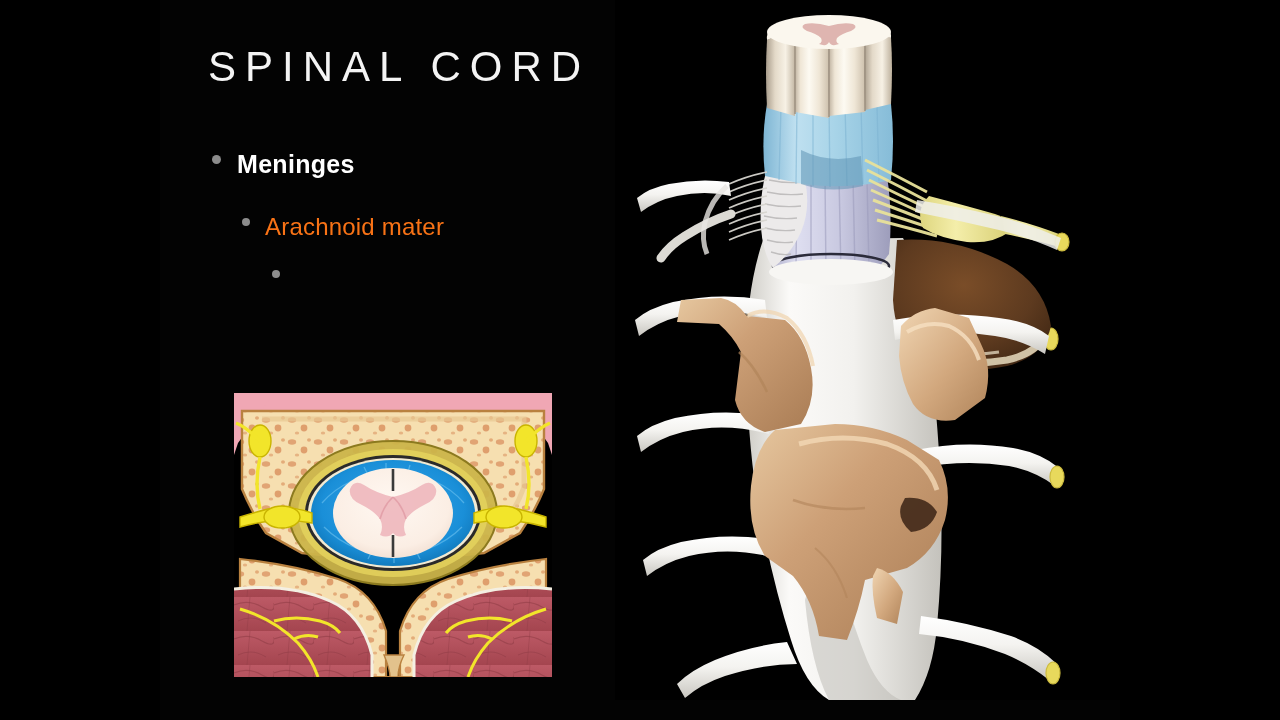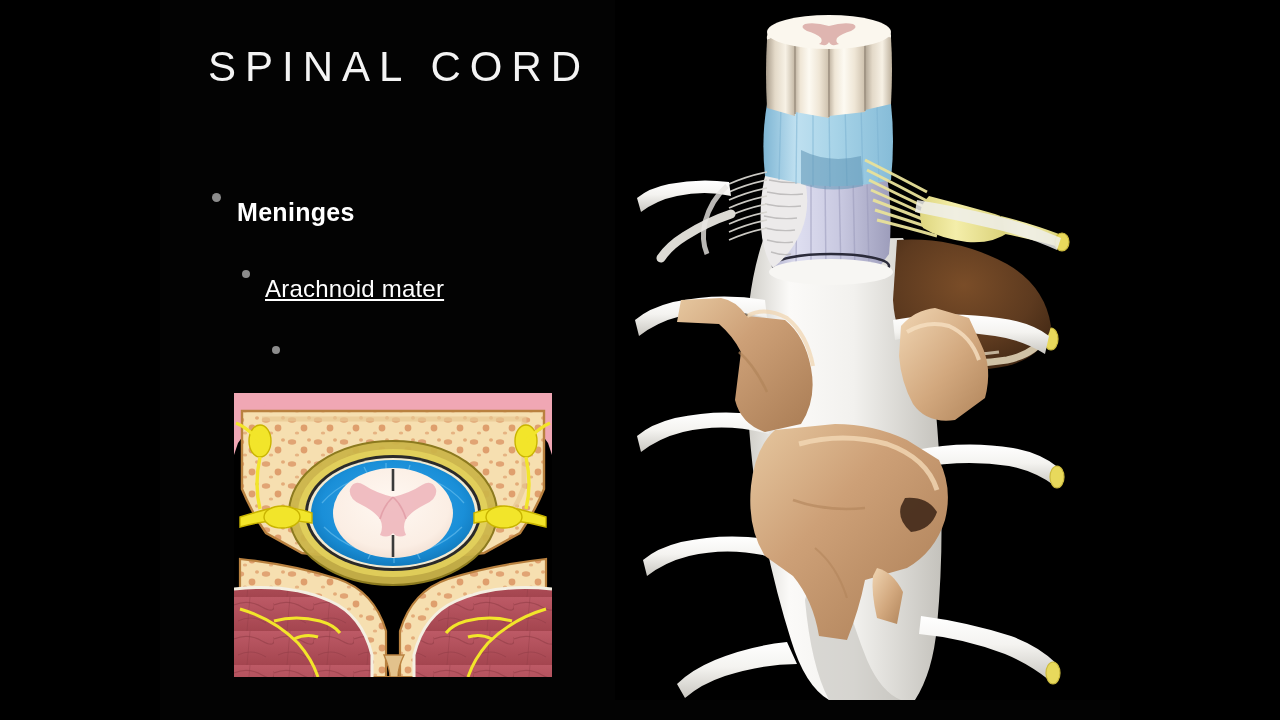--- a/index.html
+++ b/index.html
@@ -54,40 +54,39 @@
 
   
   .bullet-list {
     position: absolute;
     left: 0;
     top: 150px;
     width: 460px;
   }
   .bullet {
     display: flex;
-    align-items: flex-start;
+    align-items: center;
     white-space: nowrap;
-    margin-top: 48px;
   }
   .bullet .dot {
     display: inline-block;
     border-radius: 50%;
     background: #8c8c8c;
     flex: 0 0 auto;
     position: relative;
   }
   .bullet .txt { display: inline-block; }
 
   .lvl1 { margin-left: 52px; margin-bottom: 34px; }
   .lvl1 .dot { width: 9px; height: 9px; margin-right: 16px; top: -5px; }
   .lvl1 .txt { font-size: 25px; font-weight: 700; color: #ffffff; letter-spacing: .3px; }
 
   .lvl2 { margin-left: 82px; margin-bottom: 34px; }
   .lvl2 .dot { width: 8px; height: 8px; margin-right: 15px; top: -5px; }
-  .lvl2 .txt { font-size: 24px; font-weight: 400; color: #ffffff; letter-spacing: .2px; text-decoration: underline; }
+  .lvl2 .txt { font-size: 24px; font-weight: 400; color: #f97316; letter-spacing: .2px; }
 
   .lvl3 { margin-left: 112px; }
   .lvl3 .dot { width: 8px; height: 8px; margin-right: 15px; top: -5px; background: #8d8d8d; }
   .lvl3 .txt { font-size: 24px; font-weight: 400; color: #8fcfe6; letter-spacing: .2px; }
 
   
   .xsection {
     position: absolute;
     left: 74px;
     top: 393px;

